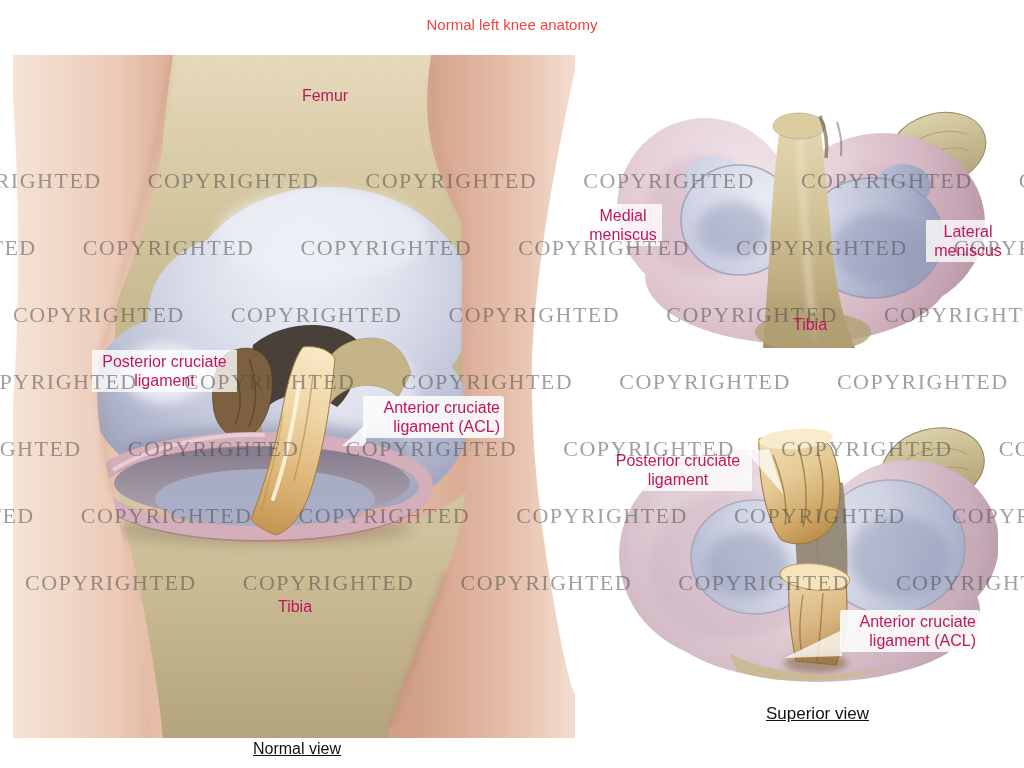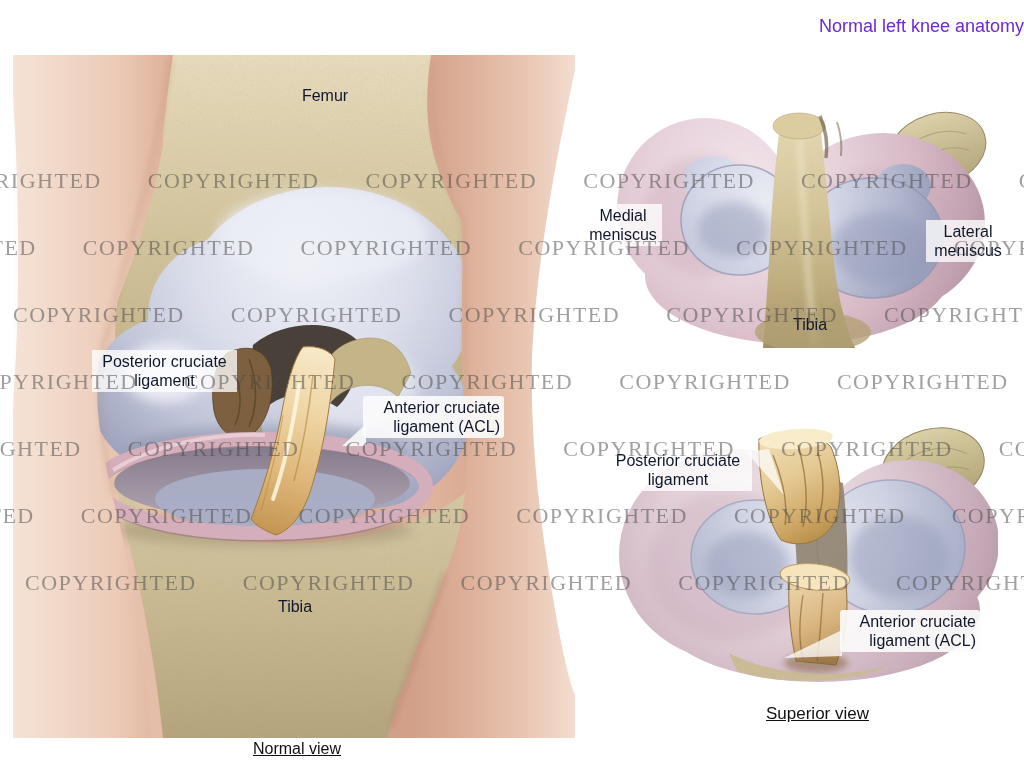--- a/index.html
+++ b/index.html
@@ -1,20 +1,20 @@
 <!DOCTYPE html>
 <html><head>
 <meta charset="utf-8">
 <style>
   html,body{margin:0;padding:0;background:#fff;}
   body{width:1024px;height:768px;overflow:hidden;font-family:"Liberation Sans","DejaVu Sans",sans-serif;}
   #stage{position:relative;width:1024px;height:768px;background:#fff;overflow:hidden;}
-  .title{position:absolute;top:16px;left:0;width:1024px;text-align:right;font-size:18px;color:#6d28d9;}
+  .title{position:absolute;top:16px;left:0;width:1024px;text-align:center;font-size:15px;color:#ef4444;}
   .panel{position:absolute;}
-  .lbl{position:absolute;color:#0f172a;font-size:16px;line-height:19px;text-align:center;
+  .lbl{position:absolute;color:#be185d;font-size:16px;line-height:19px;text-align:center;
        white-space:pre-line;background:rgba(255,255,255,0.78);padding:2px 4px;box-sizing:border-box;}
   .lbl.rounded{border-radius:3px;background:rgba(252,252,252,0.9);text-align:right;}
   .lbl.plain{background:none;padding:0;}
   .caption{position:absolute;color:#111;text-align:center;background:none;text-decoration:underline;}
   .ptr{position:absolute;}
   #wm{position:absolute;left:0;top:0;width:1024px;height:768px;overflow:hidden;pointer-events:none;z-index:40;}
   .wm-row{position:absolute;white-space:nowrap;font-family:"Liberation Serif","DejaVu Serif",serif;
           font-size:22px;letter-spacing:1.5px;color:rgba(72,72,72,0.52);}
   .wm-row span{margin-right:46px;}
   .z10{z-index:10}.z20{z-index:20}.z30{z-index:30}

